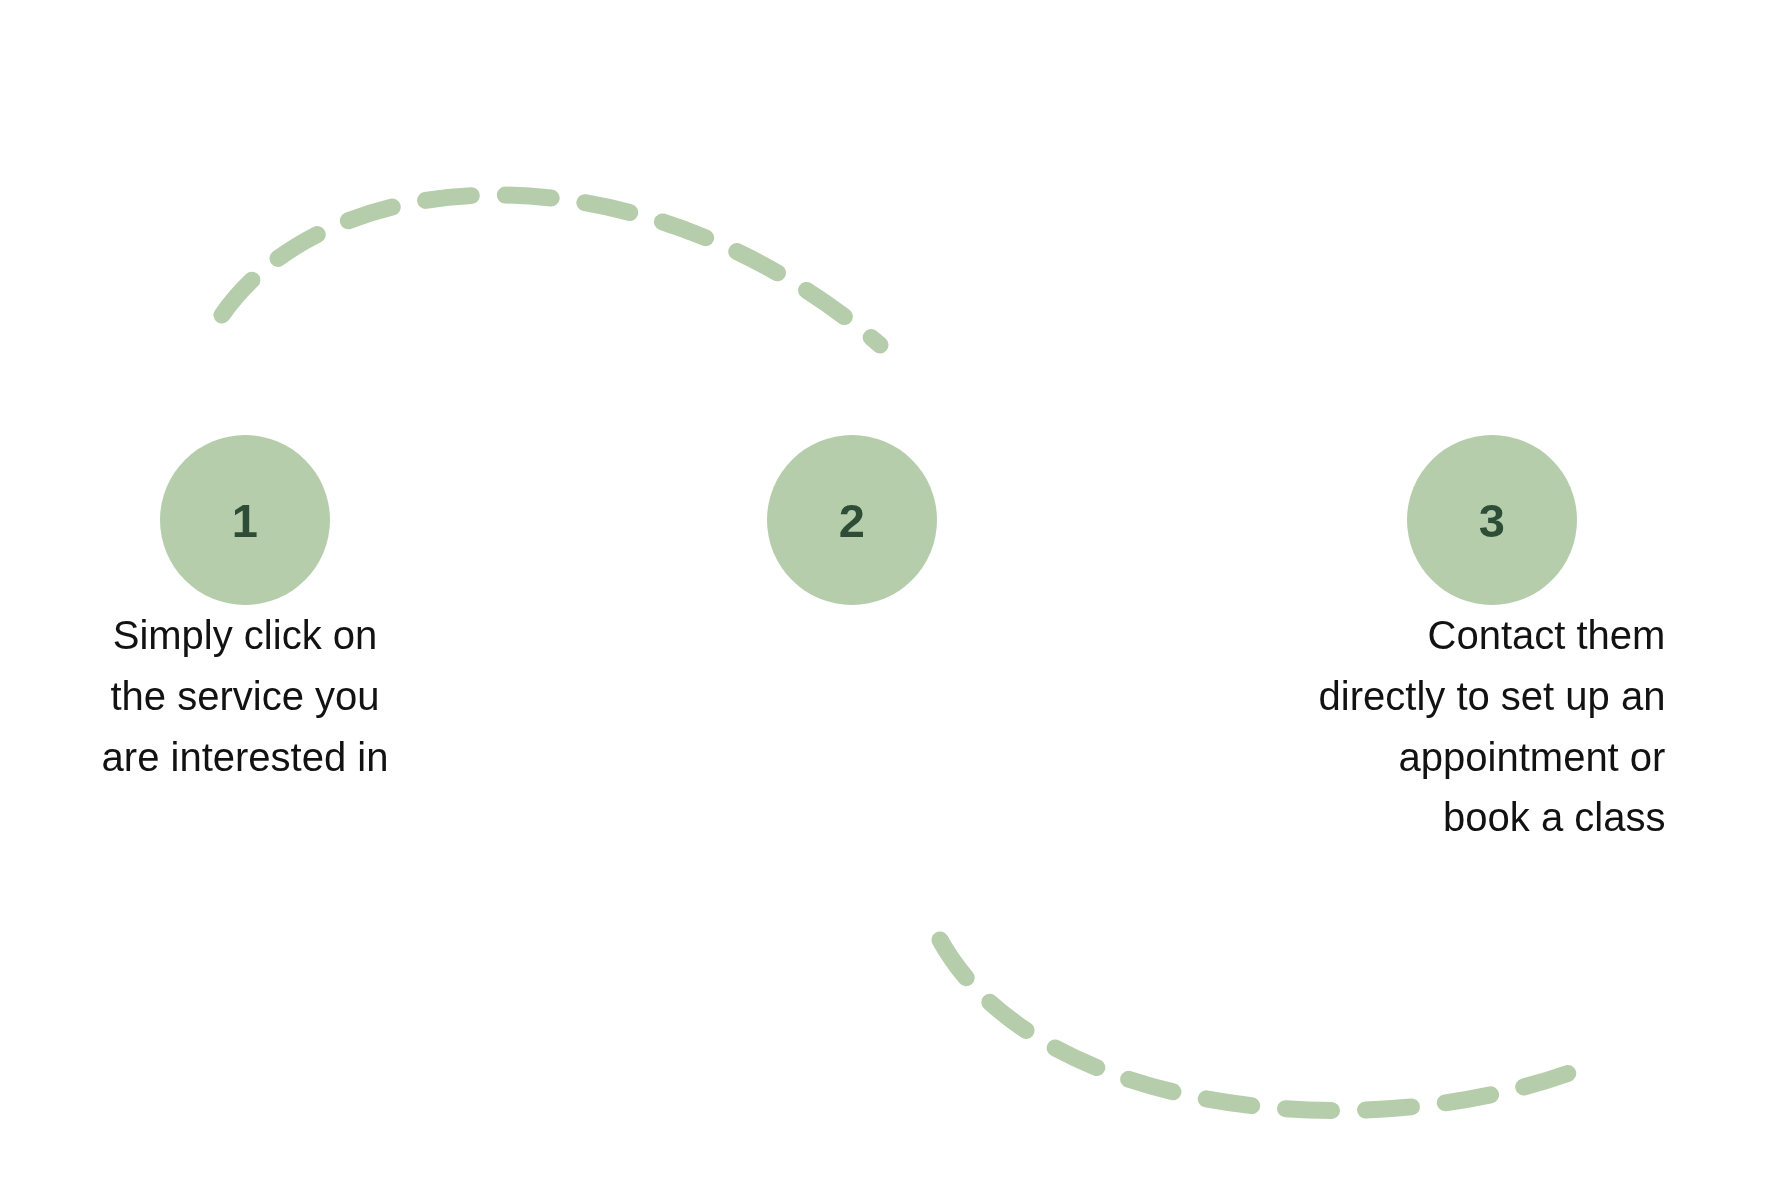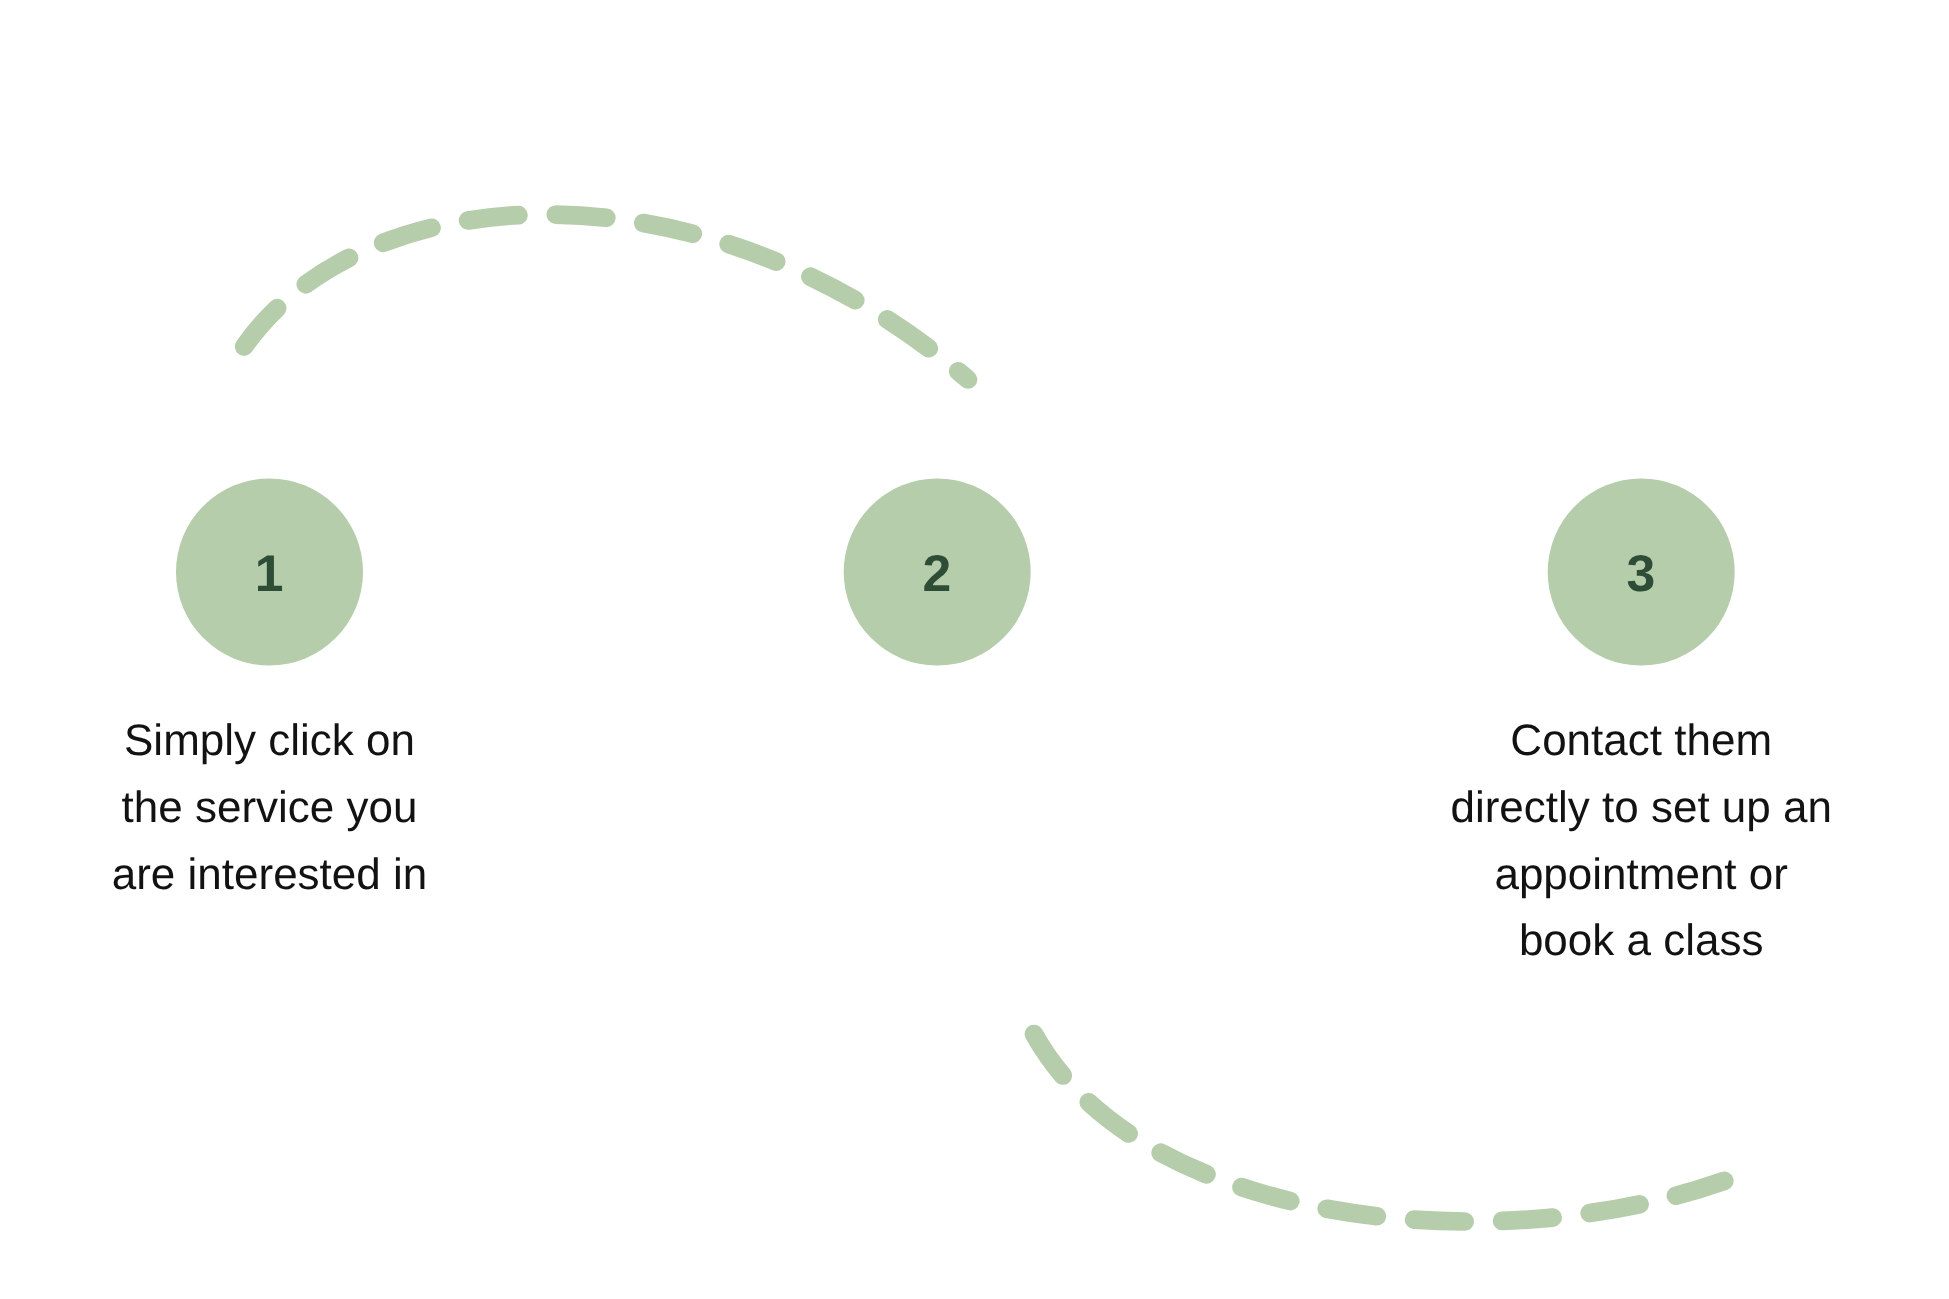--- a/index.html
+++ b/index.html
@@ -62,31 +62,30 @@
   }
   .step-number {
     font-size: 47px;
     font-weight: bold;
     color: #2e4d36;
     line-height: 1;
     letter-spacing: 0.5px;
     font-family: "Liberation Sans", sans-serif;
   }
   .step-caption {
-    margin-top: 38px;
     font-size: 40px;
     line-height: 1.52;
     color: #121212;
     text-align: center;
     font-weight: 400;
     font-family: "Liberation Sans", sans-serif;
     max-width: 420px;
     white-space: pre-line;
   }
-  .step-3 .step-caption { max-width: 450px; }
+  .step-3 .step-caption { max-width: 450px; text-align: right; }
 </style>
 </head>
 <body>
 
 <div id="stage">
 
   <svg id="connectors" viewBox="0 0 1772 1181">
     <path d="M 222 315 C 330 160 640 140 880 345" fill="none" stroke="#b5cdab" stroke-width="17" stroke-linecap="round" stroke-dasharray="46 34"></path>
     <path d="M 940 940 C 1040 1120 1380 1150 1590 1065" fill="none" stroke="#b5cdab" stroke-width="17" stroke-linecap="round" stroke-dasharray="46 34"></path>
   </svg>

